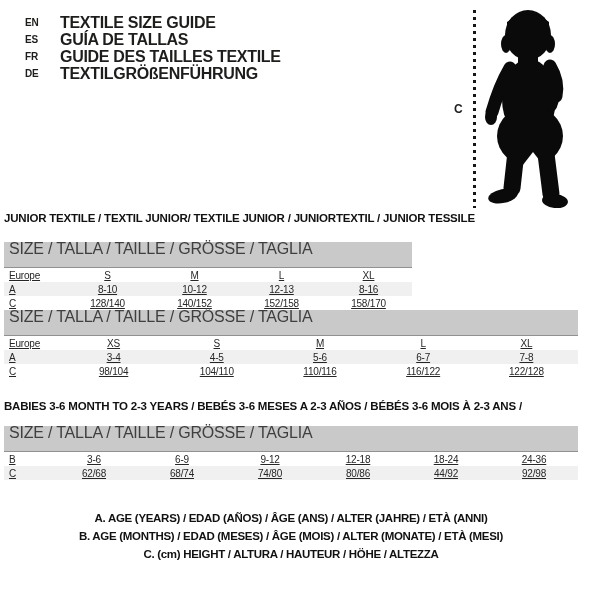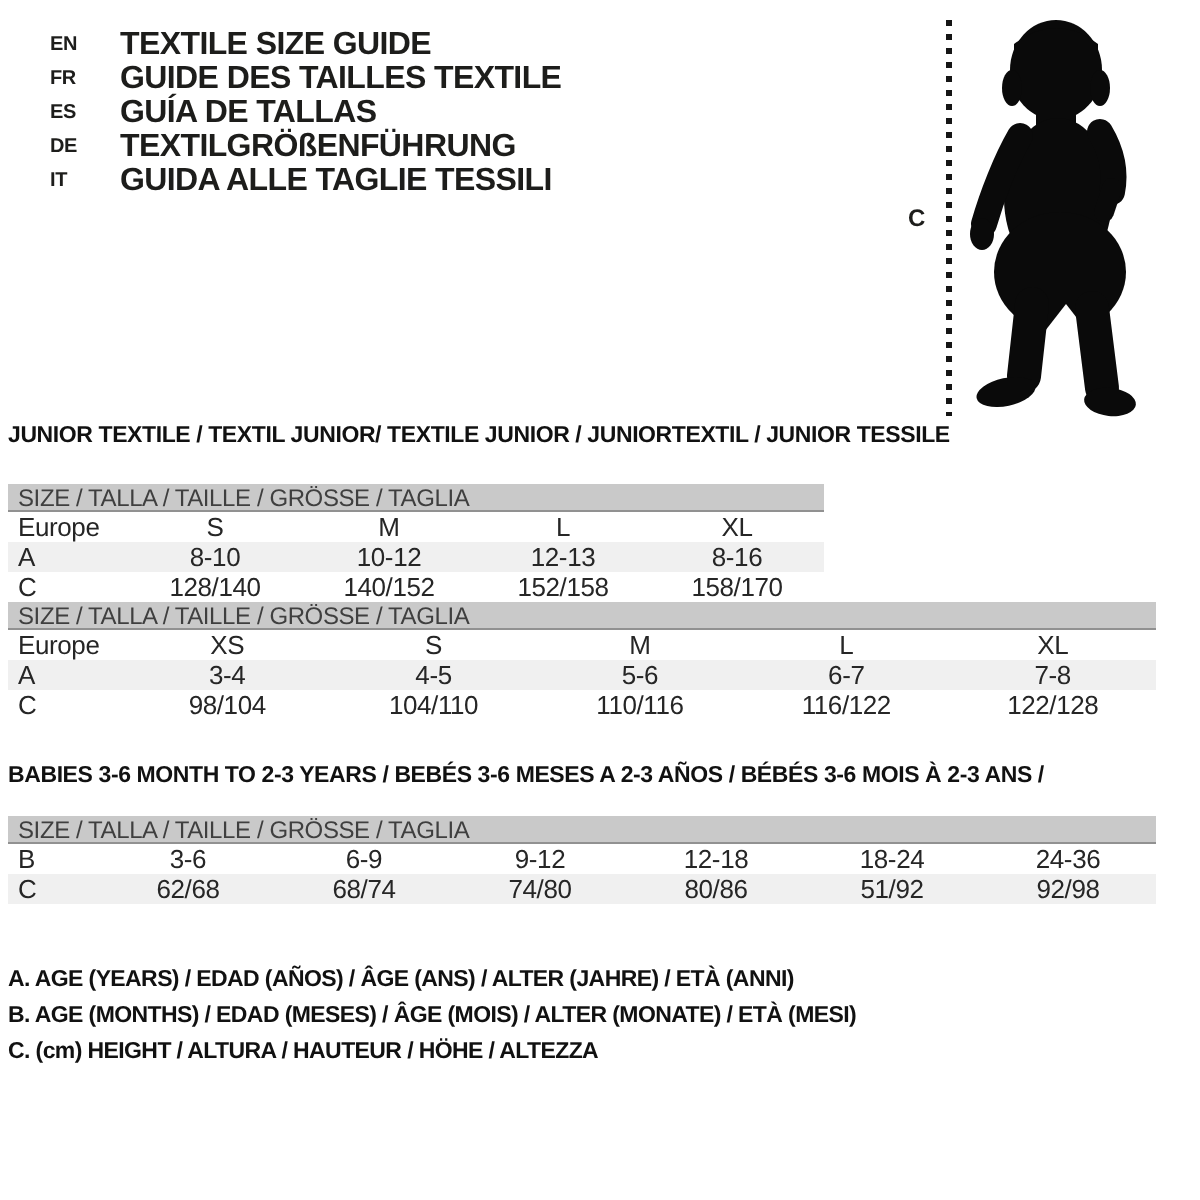--- a/index.html
+++ b/index.html
@@ -32,73 +32,69 @@
   .main { position: absolute; left: 4px; top: 212px; width: 574px; }
   .section-title {
     font-size: 11.5px; font-weight: bold; letter-spacing: -0.2px;
     line-height: 13px; color: #111;
   }
   .t1-title { margin-bottom: 17px; }
   .t2-title { margin-top: 23px; margin-bottom: 15px; }
   .t3-title { margin-top: 22px; margin-bottom: 13px; }
 
   .size-bar {
-    height: 14px; line-height: 14px;
+    height: 26px; line-height: 14px;
     background: #c9c9c9;
     border-bottom: 1px solid #919191;
-    font-size: 12px; color: #3f3f3f;
+    font-size: 16px; color: #3f3f3f;
     padding-left: 5px; letter-spacing: -0.2px;
   }
   .size-table { border-collapse: collapse; table-layout: fixed; width: 100%; }
   .size-table td {
-    height: 14px; font-size: 13px; color: #262626;
+    height: 14px; font-size: 10px; color: #262626;
     text-align: center; vertical-align: middle; padding: 0;
-    letter-spacing: -0.2px; white-space: nowrap;
+    letter-spacing: -0.2px; white-space: nowrap; text-decoration: underline;
   }
   .size-table td:first-child { text-align: left; padding-left: 5px; }
   .size-table tr:nth-child(even) { background: #f0f0f0; }
 
   .tbl-junior { width: 408px; }
   .tbl-children { width: 574px; }
   .tbl-babies { width: 574px; }
   .tbl-junior .size-table td:first-child { width: 60px; }
   .tbl-children .size-table td:first-child { width: 58px; }
   .tbl-babies .size-table td:first-child { width: 46px; }
 
   .sub { font-size: 8px; vertical-align: -2px; }
 
   
-  .footnotes { margin-top: 29px; }
+  .footnotes { margin-top: 29px; text-align: center; }
   .footnote { font-size: 11.5px; font-weight: bold; line-height: 18px; letter-spacing: -0.3px; color: #111; }
 </style>
 </head>
 <body>
 
 <div class="page">
 
   <div class="lang-block">
     <div class="lang-row">
       <span class="lang-code">EN</span>
       <span class="lang-title">TEXTILE SIZE GUIDE</span>
     </div>
     <div class="lang-row">
+      <span class="lang-code">ES</span>
+      <span class="lang-title">GUÍA DE TALLAS</span>
+    </div>
+    <div class="lang-row">
       <span class="lang-code">FR</span>
       <span class="lang-title">GUIDE DES TAILLES TEXTILE</span>
     </div>
     <div class="lang-row">
-      <span class="lang-code">ES</span>
-      <span class="lang-title">GUÍA DE TALLAS</span>
-    </div>
-    <div class="lang-row">
       <span class="lang-code">DE</span>
       <span class="lang-title">TEXTILGRÖßENFÜHRUNG</span>
-    </div>
-    <div class="lang-row">
-      <span class="lang-code">IT</span>
-      <span class="lang-title">GUIDA ALLE TAGLIE TESSILI</span>
     </div>
   </div>
 
   <div class="figure">
     <div class="dotted-line"></div>
     <span class="measure-label">C</span>
     <svg class="baby-svg" width="114" height="206" viewBox="0 0 114 206" aria-hidden="true">
       <g fill="#0a0a0a" stroke="none">
 
         <ellipse cx="45" cy="31" rx="23" ry="25"></ellipse>
@@ -209,21 +205,21 @@
               <td>12-18</td>
               <td>18-24</td>
               <td>24-36</td>
             </tr>
             <tr>
               <td>C</td>
               <td>62/68</td>
               <td>68/74</td>
               <td>74/80</td>
               <td>80/86</td>
-              <td>51/92</td>
+              <td>44/92</td>
               <td>92/98</td>
             </tr>
           </tbody>
       </table>
     </div>
 
     <div class="footnotes">
       <div class="footnote">A. AGE (YEARS) / EDAD (AÑOS) / ÂGE (ANS) / ALTER (JAHRE) / ETÀ (ANNI)</div>
       <div class="footnote">B. AGE (MONTHS) / EDAD (MESES) / ÂGE (MOIS) / ALTER (MONATE) / ETÀ (MESI)</div>
       <div class="footnote">C. (cm) HEIGHT / ALTURA / HAUTEUR / HÖHE / ALTEZZA</div>

